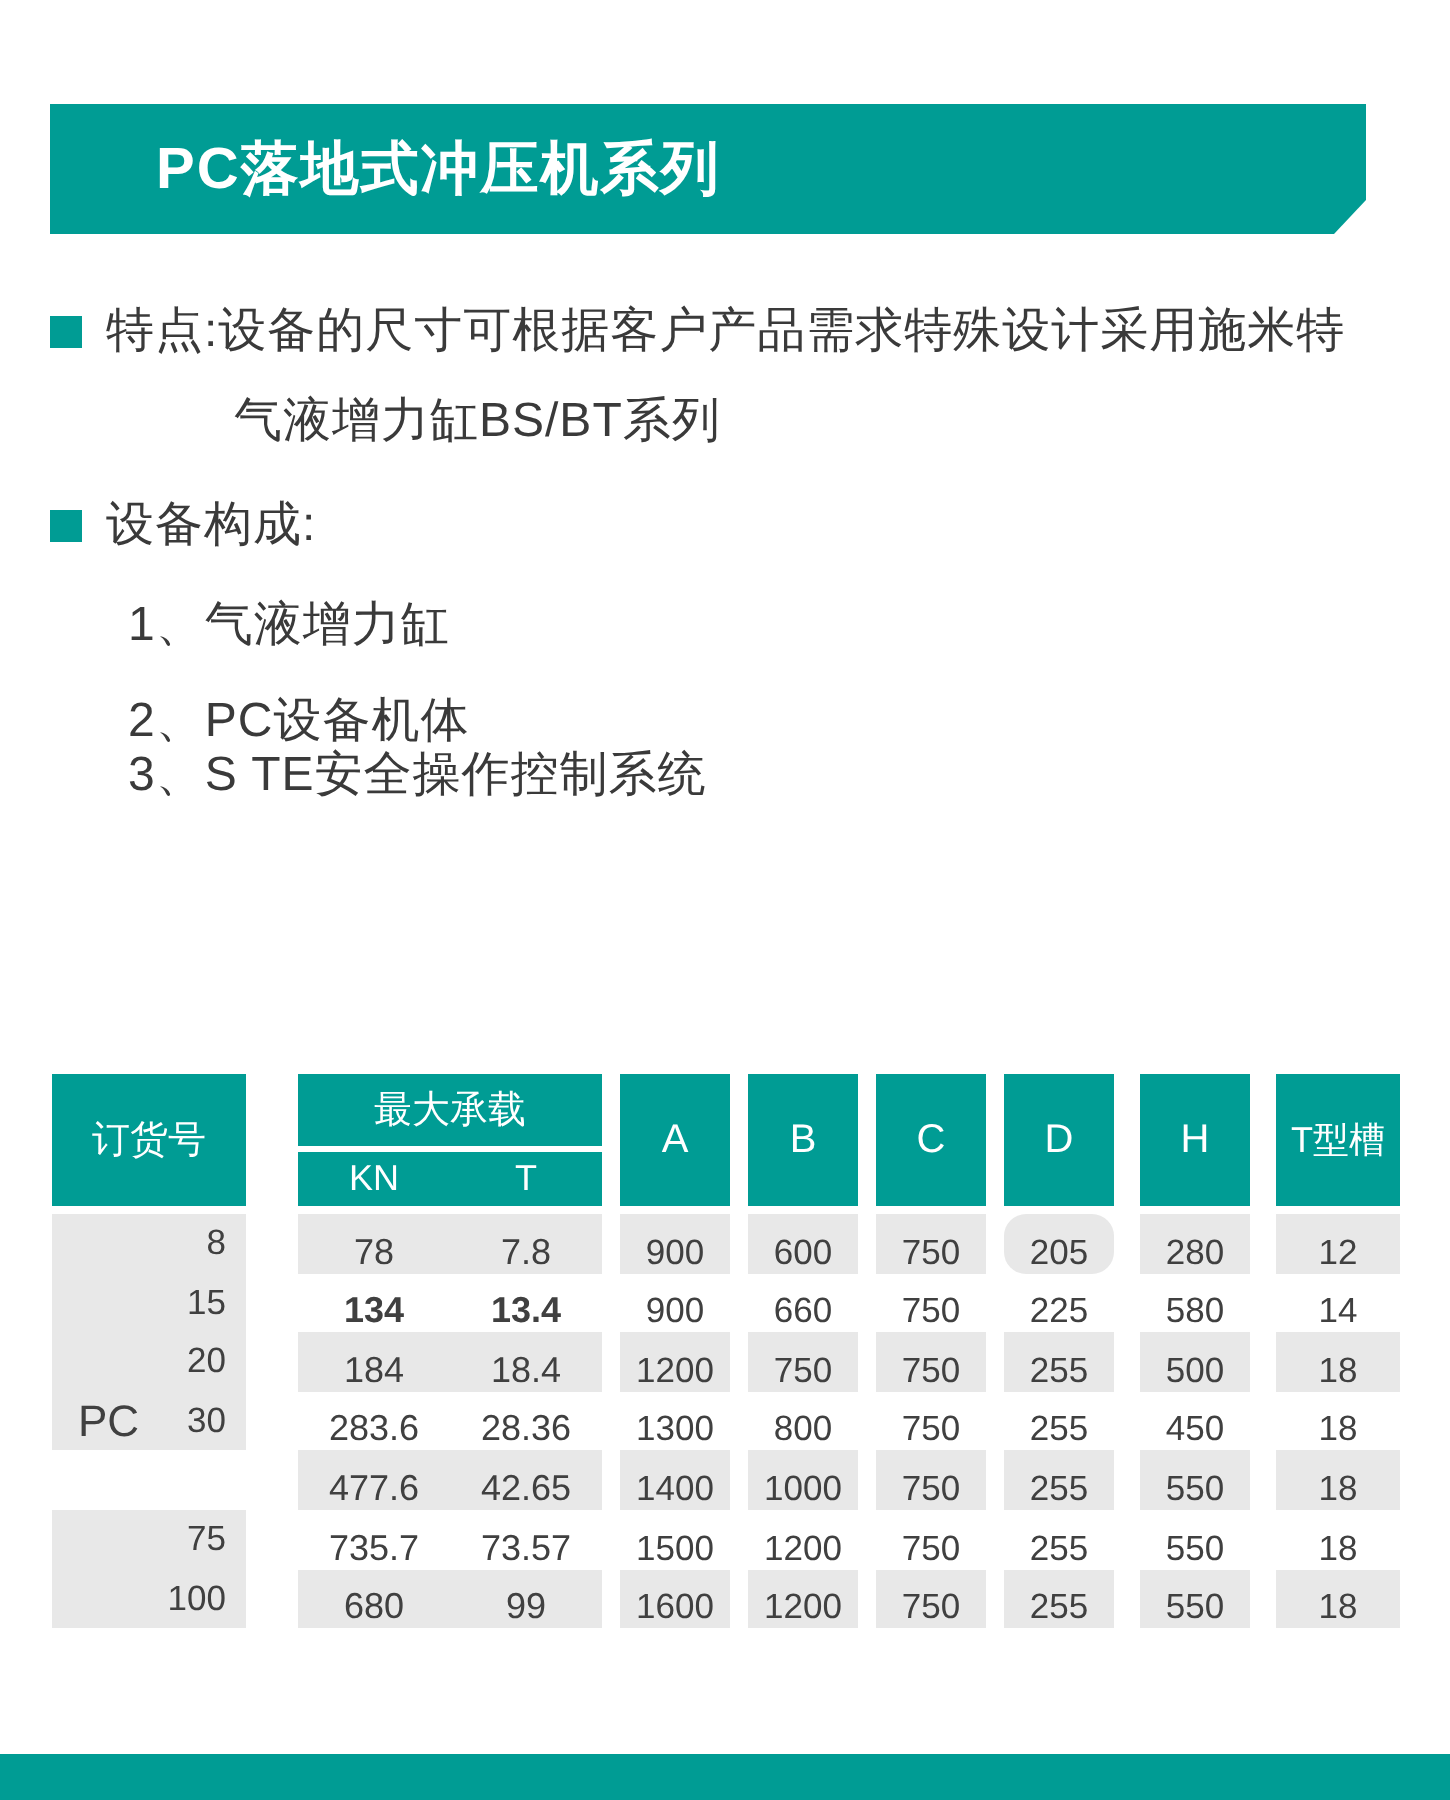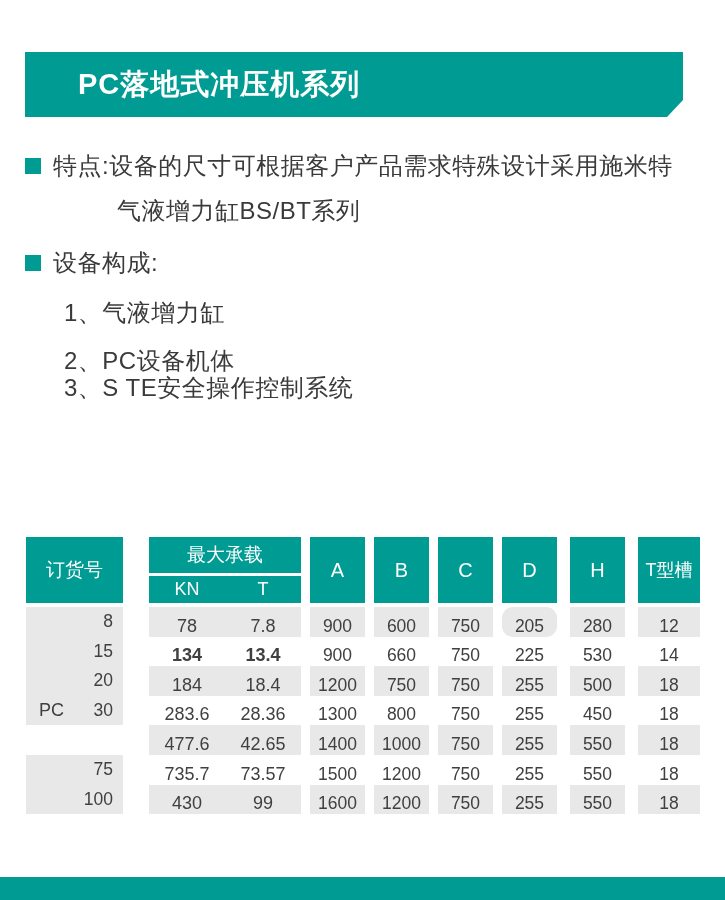--- a/index.html
+++ b/index.html
@@ -54,21 +54,21 @@
   .c-model{grid-column:1;background:#e8e8e8;display:flex;align-items:center;
            justify-content:space-between;padding:0 10px 0 13px;box-sizing:border-box;}
   .c-load{grid-column:3;display:flex;}
   .c-a{grid-column:5;} .c-b{grid-column:7;} .c-c{grid-column:9;}
   .c-d{grid-column:11;} .c-h{grid-column:13;} .c-slot{grid-column:15;}
   .bcell{
     display:flex;align-items:flex-end;justify-content:center;
     font-size:17.5px;color:#404040;
   }
   .stripe{background:#e8e8e8;}
-  .series-label{font-size:18px;color:#404040;}
+  .series-label{font-size:22px;color:#404040;}
   .model-num{font-size:17.5px;color:#404040;}
   
   .footer-bar{
     position:absolute;left:0;top:877px;width:725px;height:23px;background:#009c94;
   }
 </style>
 </head>
 <body>
 
 <div class="banner">
@@ -121,21 +121,21 @@
       <span class="model-num">15</span>
     </div>
     <div class="c-load bcell" style="grid-row: 6; font-weight: bold;">
       <span class="half">134</span>
       <span class="half">13.4</span>
     </div>
     <div class="c-a bcell" style="grid-row: 6;">900</div>
     <div class="c-b bcell" style="grid-row: 6;">660</div>
     <div class="c-c bcell" style="grid-row: 6;">750</div>
     <div class="c-d bcell" style="grid-row: 6;">225</div>
-    <div class="c-h bcell" style="grid-row: 6;">530</div>
+    <div class="c-h bcell" style="grid-row: 6;">580</div>
     <div class="c-slot bcell" style="grid-row: 6;">14</div>
     <div class="c-model" style="grid-row: 7;">
       <span></span>
       <span class="model-num">20</span>
     </div>
     <div class="c-load bcell stripe" style="grid-row: 7;">
       <span class="half">184</span>
       <span class="half">18.4</span>
     </div>
     <div class="c-a bcell stripe" style="grid-row: 7;">1200</div>
@@ -180,21 +180,21 @@
     <div class="c-b bcell" style="grid-row: 10;">1200</div>
     <div class="c-c bcell" style="grid-row: 10;">750</div>
     <div class="c-d bcell" style="grid-row: 10;">255</div>
     <div class="c-h bcell" style="grid-row: 10;">550</div>
     <div class="c-slot bcell" style="grid-row: 10;">18</div>
     <div class="c-model" style="grid-row: 11;">
       <span></span>
       <span class="model-num">100</span>
     </div>
     <div class="c-load bcell stripe" style="grid-row: 11;">
-      <span class="half">430</span>
+      <span class="half">680</span>
       <span class="half">99</span>
     </div>
     <div class="c-a bcell stripe" style="grid-row: 11;">1600</div>
     <div class="c-b bcell stripe" style="grid-row: 11;">1200</div>
     <div class="c-c bcell stripe" style="grid-row: 11;">750</div>
     <div class="c-d bcell stripe" style="grid-row: 11;">255</div>
     <div class="c-h bcell stripe" style="grid-row: 11;">550</div>
     <div class="c-slot bcell stripe" style="grid-row: 11;">18</div>
   </div>
 

